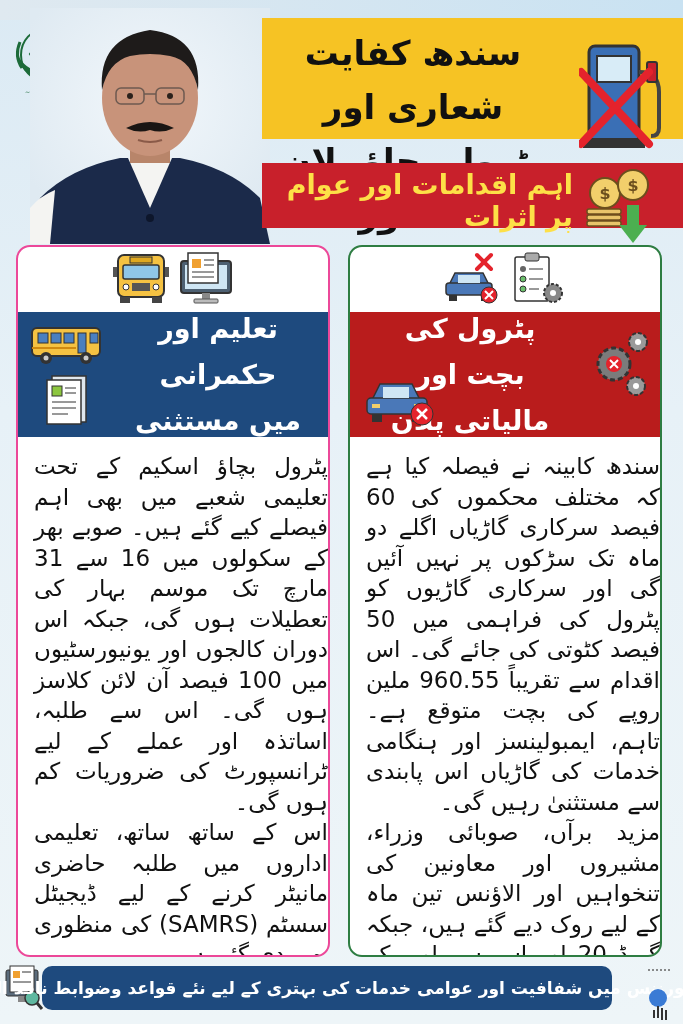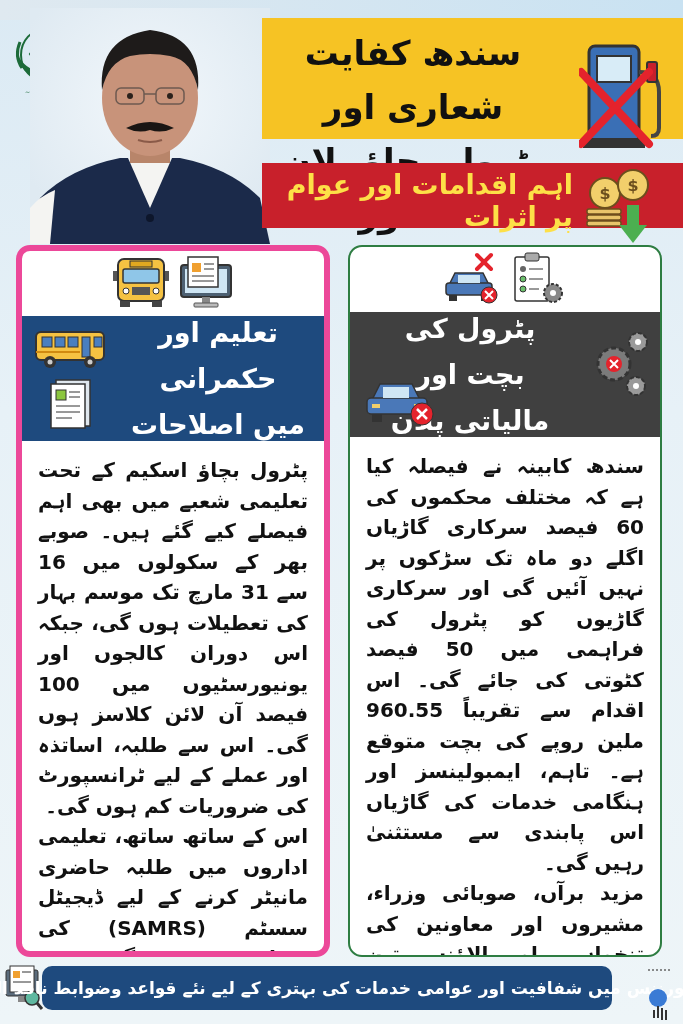--- a/index.html
+++ b/index.html
@@ -44,45 +44,44 @@
     direction: rtl; 
     color: #fde047; font-weight: bold; font-size: 27px; line-height: 32px;
   }
   .coins-icon { position: absolute; right: 20px; top: 6px; width: 80px; height: 80px; }
 
   
   .panel {
     position: absolute; top: 245px; height: 712px;
     background: #fff; border-radius: 14px; overflow: hidden;
   }
-  .panel.left  { left: 16px;  width: 314px; border: 6px solid #ec4899; }
+  .panel.left  { left: 16px;  width: 314px; border: 2px solid #ec4899; }
   .panel.right { left: 348px; width: 314px; border: 2px solid #2e7d42; }
   .panel-icons {
     height: 65px; display: flex; justify-content: center; align-items: center; gap: 8px;
   }
   .panel-head {
     height: 125px; position: relative;
     display: flex; align-items: center; justify-content: center;
   }
   .panel.left .panel-head  { background: #1e4a7e; }
-  .panel.right .panel-head { background: #404040; }
+  .panel.right .panel-head { background: #b91c1c; }
   .panel-head-text {
     direction: rtl; text-align: center; color: #fff; font-weight: bold;
     font-size: 27px; line-height: 46px; width: 190px;
   }
   .panel.left .panel-head-text  { margin-left: 90px; }
   .panel.right .panel-head-text { margin-right: 70px; }
   .head-icon-a, .head-icon-b { position: absolute; }
 
   .panel-body {
-    padding: 14px 16px 10px 16px;
+    padding: 14px 0 10px 16px;
     direction: rtl; text-align: justify;
-    font-size: 20px; line-height: 30.5px; color: #111;
+    font-size: 23px; line-height: 30.5px; color: #111;
     font-family: "DejaVu Sans", sans-serif;
-    font-weight: bold;
   }
   .panel-body p { margin-bottom: 0; }
 
   
   .footer-bar {
     position: absolute; left: 42px; top: 966px; width: 570px; height: 44px;
     background: #1e4a7e; border-radius: 10px;
     display: flex; align-items: center; justify-content: center;
   }
   .footer-text {
@@ -232,21 +231,21 @@
           <rect x="8" y="12" width="10" height="10" fill="#8cc63f" stroke="#333"></rect>
           <line x1="21" y1="14" x2="32" y2="14" stroke="#333"></line>
           <line x1="21" y1="19" x2="32" y2="19" stroke="#333"></line>
           <line x1="8" y1="28" x2="32" y2="28" stroke="#333"></line>
           <line x1="8" y1="34" x2="32" y2="34" stroke="#333"></line>
           <line x1="8" y1="40" x2="24" y2="40" stroke="#333"></line>
         </svg>
       </span>
       <div class="panel-head-text">
         <div>تعلیم اور حکمرانی</div>
-        <div>میں اصلاحات</div>
+        <div>میں مستثنی</div>
       </div>
     </div>
     <div class="panel-body">
       <p>پٹرول بچاؤ اسکیم کے تحت تعلیمی شعبے میں بھی اہم فیصلے کیے گئے ہیں۔ صوبے بھر کے سکولوں میں 16 سے 31 مارچ تک موسم بہار کی تعطیلات ہوں گی، جبکہ اس دوران کالجوں اور یونیورسٹیوں میں 100 فیصد آن لائن کلاسز ہوں گی۔ اس سے طلبہ، اساتذہ اور عملے کے لیے ٹرانسپورٹ کی ضروریات کم ہوں گی۔</p>
       <p>اس کے ساتھ ساتھ، تعلیمی اداروں میں طلبہ حاضری مانیٹر کرنے کے لیے ڈیجیٹل سسٹم (SAMRS) کی منظوری بھی دی گئی ہے۔</p>
     </div>
   </div>
 
   <div class="panel right">
     <div class="panel-icons">

